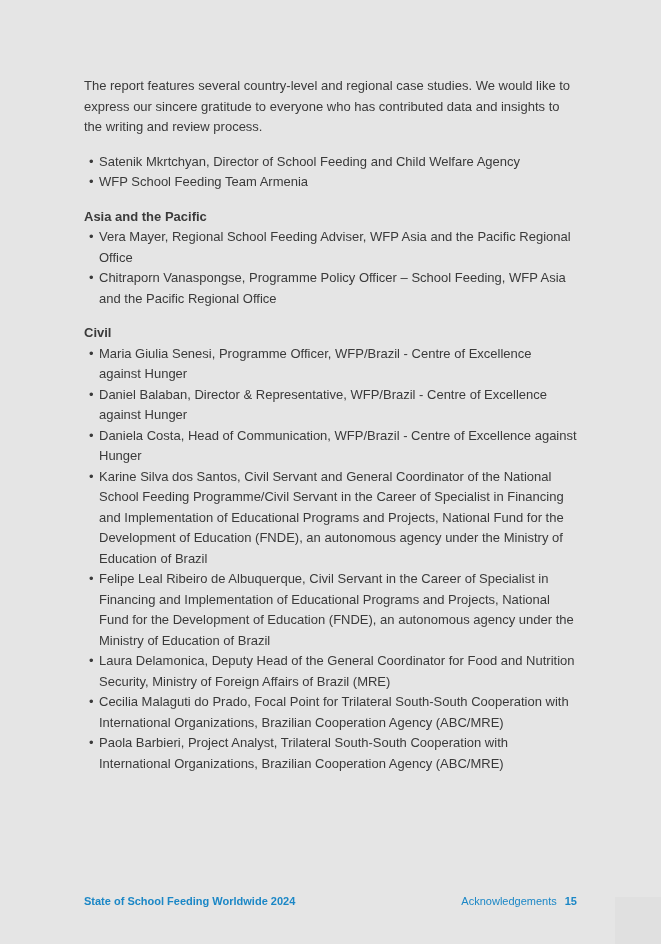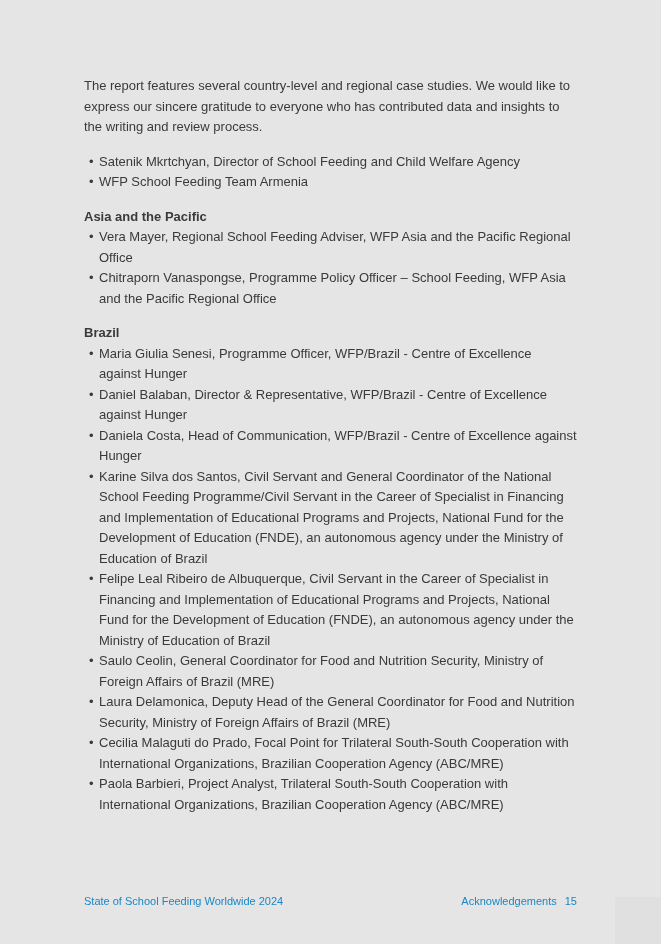--- a/index.html
+++ b/index.html
@@ -40,21 +40,21 @@
     position: absolute;
     left: 84px;
     right: 84px;
     top: 894px;
     display: flex;
     justify-content: space-between;
     align-items: baseline;
     font-size: 11px;
     line-height: 14px;
   }
-  .footer-title { font-weight: normal; }
+  .footer-title { font-weight: bold; }
   .footer-right { display: flex; align-items: baseline; gap: 8px; }
   .corner-tab {
     position: absolute;
     right: 0;
     bottom: 0;
     width: 46px;
     height: 47px;
   }
 </style>
 </head>
@@ -75,28 +75,27 @@
 
     <div class="section">
       <div class="section-title">Asia and the Pacific</div>
       <ul class="people">
         <li>Vera Mayer, Regional School Feeding Adviser, WFP Asia and the Pacific Regional Office</li>
         <li>Chitraporn Vanaspongse, Programme Policy Officer – School Feeding, WFP Asia and the Pacific Regional Office</li>
       </ul>
     </div>
 
     <div class="section">
-      <div class="section-title">Brazil</div>
+      <div class="section-title">Civil</div>
       <ul class="people">
         <li>Maria Giulia Senesi, Programme Officer, WFP/Brazil - Centre of Excellence against Hunger</li>
         <li>Daniel Balaban, Director &amp; Representative, WFP/Brazil - Centre of Excellence against Hunger</li>
         <li>Daniela Costa, Head of Communication, WFP/Brazil - Centre of Excellence against Hunger</li>
         <li>Karine Silva dos Santos, Civil Servant and General Coordinator of the National School Feeding Programme/Civil Servant in the Career of Specialist in Financing and Implementation of Educational Programs and Projects, National Fund for the Development of Education (FNDE), an autonomous agency under the Ministry of Education of Brazil</li>
         <li>Felipe Leal Ribeiro de Albuquerque, Civil Servant in the Career of Specialist in Financing and Implementation of Educational Programs and Projects, National Fund for the Development of Education (FNDE), an autonomous agency under the Ministry of Education of Brazil</li>
-        <li>Saulo Ceolin, General Coordinator for Food and Nutrition Security, Ministry of Foreign Affairs of Brazil (MRE)</li>
         <li>Laura Delamonica, Deputy Head of the General Coordinator for Food and Nutrition Security, Ministry of Foreign Affairs of Brazil (MRE)</li>
         <li>Cecilia Malaguti do Prado, Focal Point for Trilateral South-South Cooperation with International Organizations, Brazilian Cooperation Agency (ABC/MRE)</li>
         <li>Paola Barbieri, Project Analyst, Trilateral South-South Cooperation with International Organizations, Brazilian Cooperation Agency (ABC/MRE)</li>
       </ul>
     </div>
 
   </div>
 
   <div class="footer" style="color: rgb(27, 135, 198);">
     <span class="footer-title">State of School Feeding Worldwide 2024</span>

